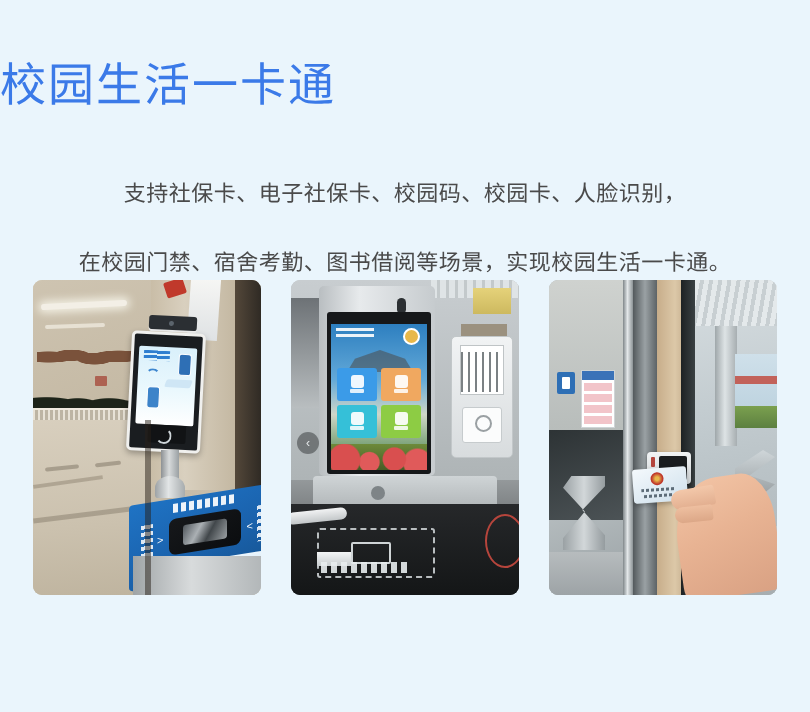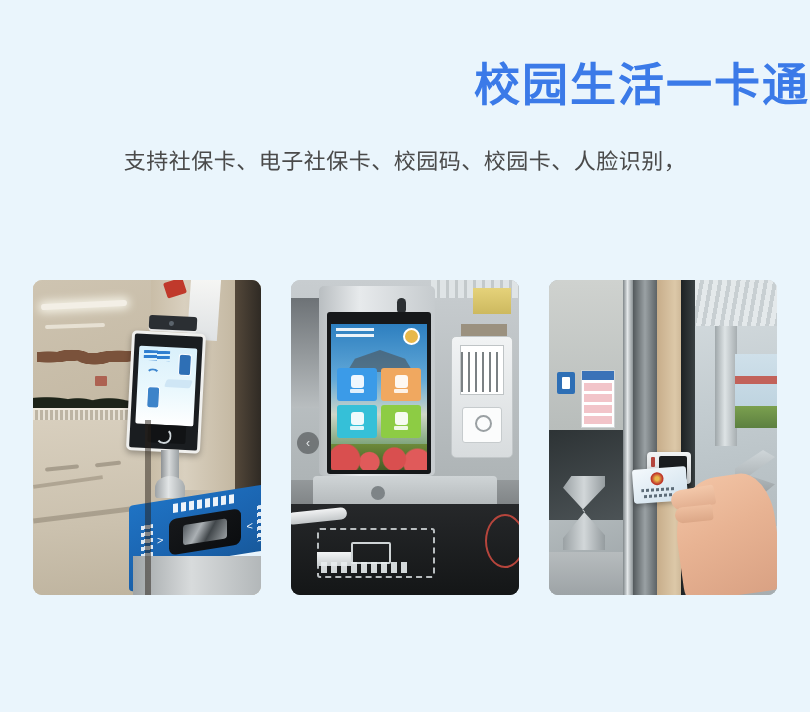--- a/index.html
+++ b/index.html
@@ -19,38 +19,38 @@
 
   .page {
     width: 810px;
     height: 712px;
     position: relative;
     background: #eaf5fc;
   }
 
   
   .headline {
-    text-align: right;
+    text-align: left;
     color: #3b7ae8;
     font-size: 46px;
-    font-weight: bold;
+    font-weight: normal;
     letter-spacing: 2px;
     line-height: 1;
     padding-top: 62px;
   }
 
   .subhead {
     text-align: center;
     color: #4a4a4a;
     font-size: 22px;
     line-height: 37px;
     letter-spacing: 0.5px;
     padding-top: 35px;
   }
-  .subhead .line { display: block; white-space: nowrap; }
+  .subhead .line { display: block; white-space: nowrap; margin-top: 32px; }
 
   
   .cards {
     position: absolute;
     top: 280px;
     left: 33px;
     width: 744px;
     display: flex;
     justify-content: space-between;
   }
@@ -565,20 +565,21 @@
 </style>
 </head>
 <body>
 
 <div class="page">
 
   <h1 class="headline">校园生活一卡通</h1>
 
   <div class="subhead">
     <span class="line">支持社保卡、电子社保卡、校园码、校园卡、人脸识别，</span>
+    <span class="line">在校园门禁、宿舍考勤、图书借阅等场景，实现校园生活一卡通。</span>
   </div>
 
   <div class="cards">
 
     <div class="card">
       <div class="photo p1">
         <div class="ceiling"></div>
         <div class="wall-left"></div>
         <div class="tube"></div>
         <div class="tube2"></div>

